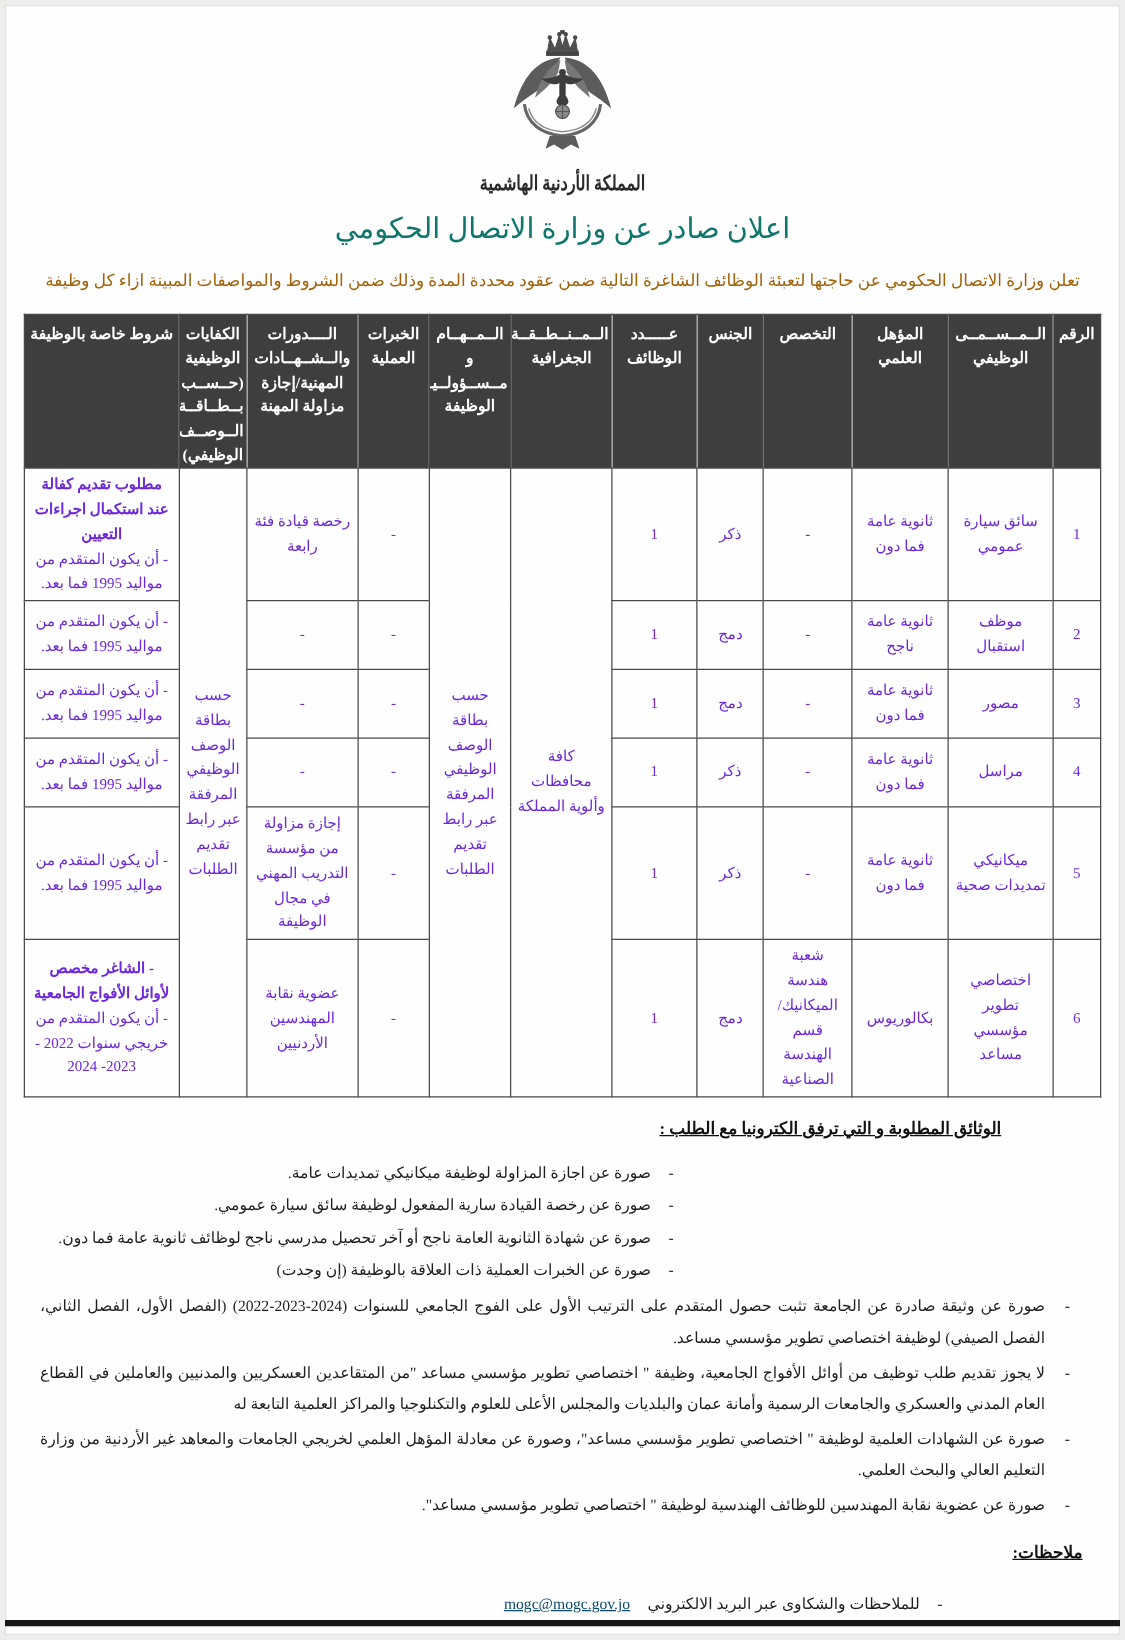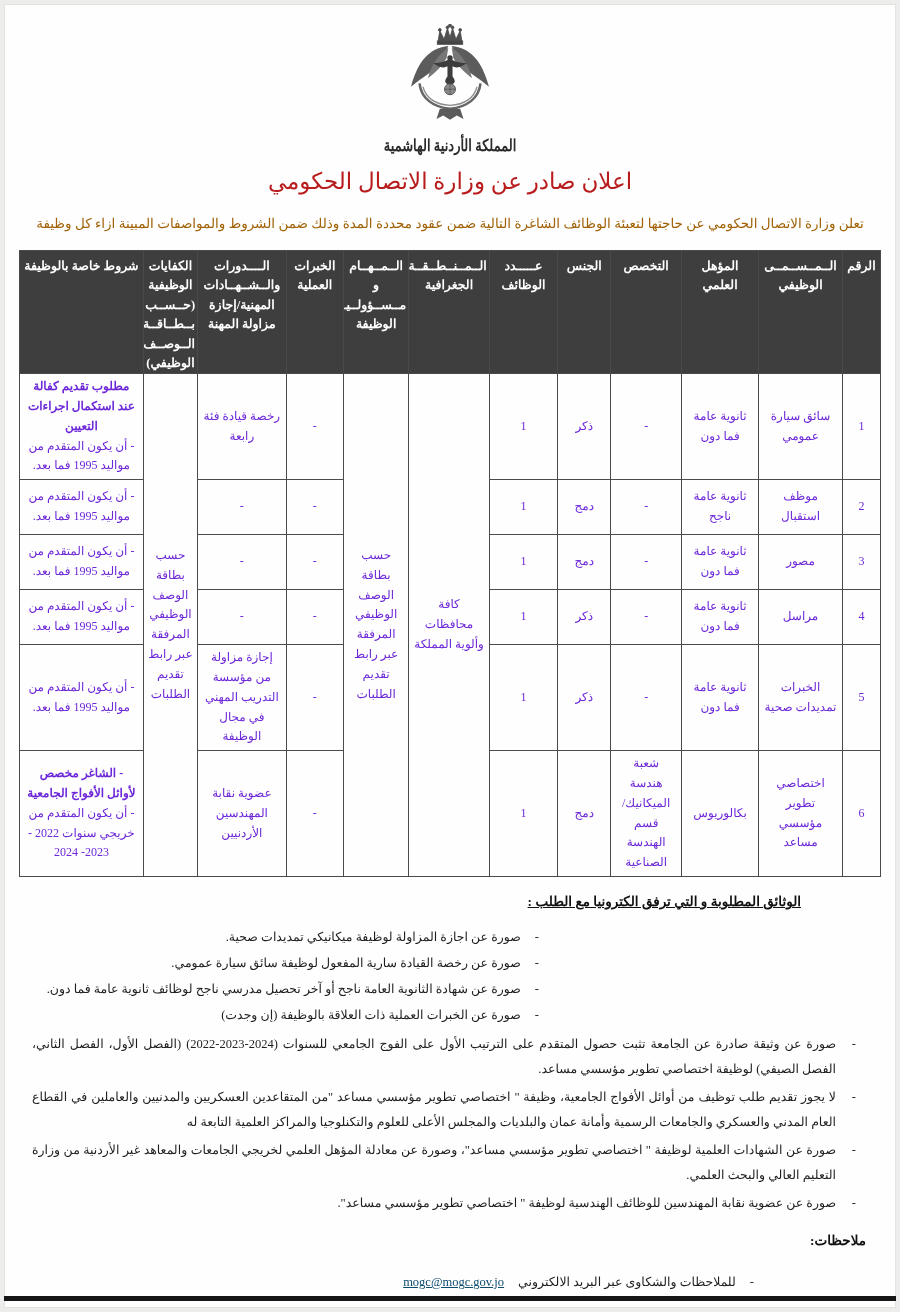--- a/index.html
+++ b/index.html
@@ -13,21 +13,21 @@
     box-shadow:inset 0 0 0 1px #e2e2e0;
   }
   
   .emblem{width:120px;margin:20px auto 0;display:block;text-align:center;}
   .calligraphy{
     text-align:center;margin-top:10px;font-size:13px;font-weight:bold;
     letter-spacing:-1px;color:#2b2b2b;filter:blur(.4px);transform:scaleY(1.25);
   }
   .title{
     text-align:center;margin:14px 0 0;font-size:23px;font-weight:normal;
-    color:#b91c1c;direction:rtl;
+    color:#0f766e;direction:rtl;
   }
   .intro{
     text-align:center;margin:20px 10px 0;font-size:13.5px;color:#a16207;direction:rtl;
   }
   
   table.jobs{
     border-collapse:collapse;table-layout:fixed;width:862px;margin:18px auto 0;
     direction:rtl;
   }
   table.jobs th,table.jobs td{border:1px solid #4a4a4a;overflow:hidden;}
@@ -54,21 +54,21 @@
   .doc-short-group{margin:14px 357px 0 0;}
   .doc-item.short{white-space:nowrap;line-height:26px;font-size:12.5px;text-align:right;}
   .doc-item.short .marker{margin-left:14px;}
   .doc-wide-group{margin:4px 40px 0 28px;}
   .doc-item.wide{position:relative;padding-right:20px;text-align:justify;
     font-size:12.5px;line-height:25px;margin-top:3px;}
   .doc-item.wide .marker{position:absolute;right:0;top:0;}
   
   .notes{direction:rtl;}
   .notes-heading{
-    font-weight:bold;font-size:13.5px;
+    font-weight:bold;text-decoration:underline;font-size:13.5px;
     margin:16px 30px 0 0;text-align:right;color:#111;
   }
   .email-row{
     margin:22px 142px 0 0;font-size:12.5px;display:flex;gap:14px;
     align-items:baseline;line-height:22px;
   }
   .email-link{direction:ltr;unicode-bidi:embed;text-decoration:underline;color:#0c4a6e;}
   .bottom-bar{position:absolute;left:0;right:0;bottom:7px;height:5px;background:#161616;}
 </style>
 </head>
@@ -196,21 +196,21 @@
         <td>ذكر</td>
         <td>1</td>
         <td>-</td>
         <td>-</td>
         <td class="conditions">
           <span>- أن يكون المتقدم من مواليد 1995 فما بعد.</span>
         </td>
       </tr>
       <tr style="height:82px">
         <td>5</td>
-        <td>الخبرات تمديدات صحية</td>
+        <td>ميكانيكي تمديدات صحية</td>
         <td>ثانوية عامة فما دون</td>
         <td>-</td>
         <td>ذكر</td>
         <td>1</td>
         <td>-</td>
         <td>إجازة مزاولة من مؤسسة التدريب المهني في مجال الوظيفة</td>
         <td class="conditions">
           <span>- أن يكون المتقدم من مواليد 1995 فما بعد.</span>
         </td>
       </tr>
@@ -229,21 +229,21 @@
         </td>
       </tr>
     </tbody>
   </table>
 
   <section class="docs">
     <div class="docs-heading">الوثائق المطلوبة و التي ترفق الكترونيا مع الطلب :</div>
 
     <div class="doc-short-group">
       <div class="doc-item short">
-        <span class="marker">-</span><span>صورة عن اجازة المزاولة لوظيفة ميكانيكي تمديدات صحية.</span>
+        <span class="marker">-</span><span>صورة عن اجازة المزاولة لوظيفة ميكانيكي تمديدات عامة.</span>
       </div>
       <div class="doc-item short">
         <span class="marker">-</span><span>صورة عن رخصة القيادة سارية المفعول لوظيفة سائق سيارة عمومي.</span>
       </div>
       <div class="doc-item short">
         <span class="marker">-</span><span>صورة عن شهادة الثانوية العامة ناجح أو آخر تحصيل مدرسي ناجح لوظائف ثانوية عامة فما دون.</span>
       </div>
       <div class="doc-item short">
         <span class="marker">-</span><span>صورة عن الخبرات العملية ذات العلاقة بالوظيفة (إن وجدت)</span>
       </div>

